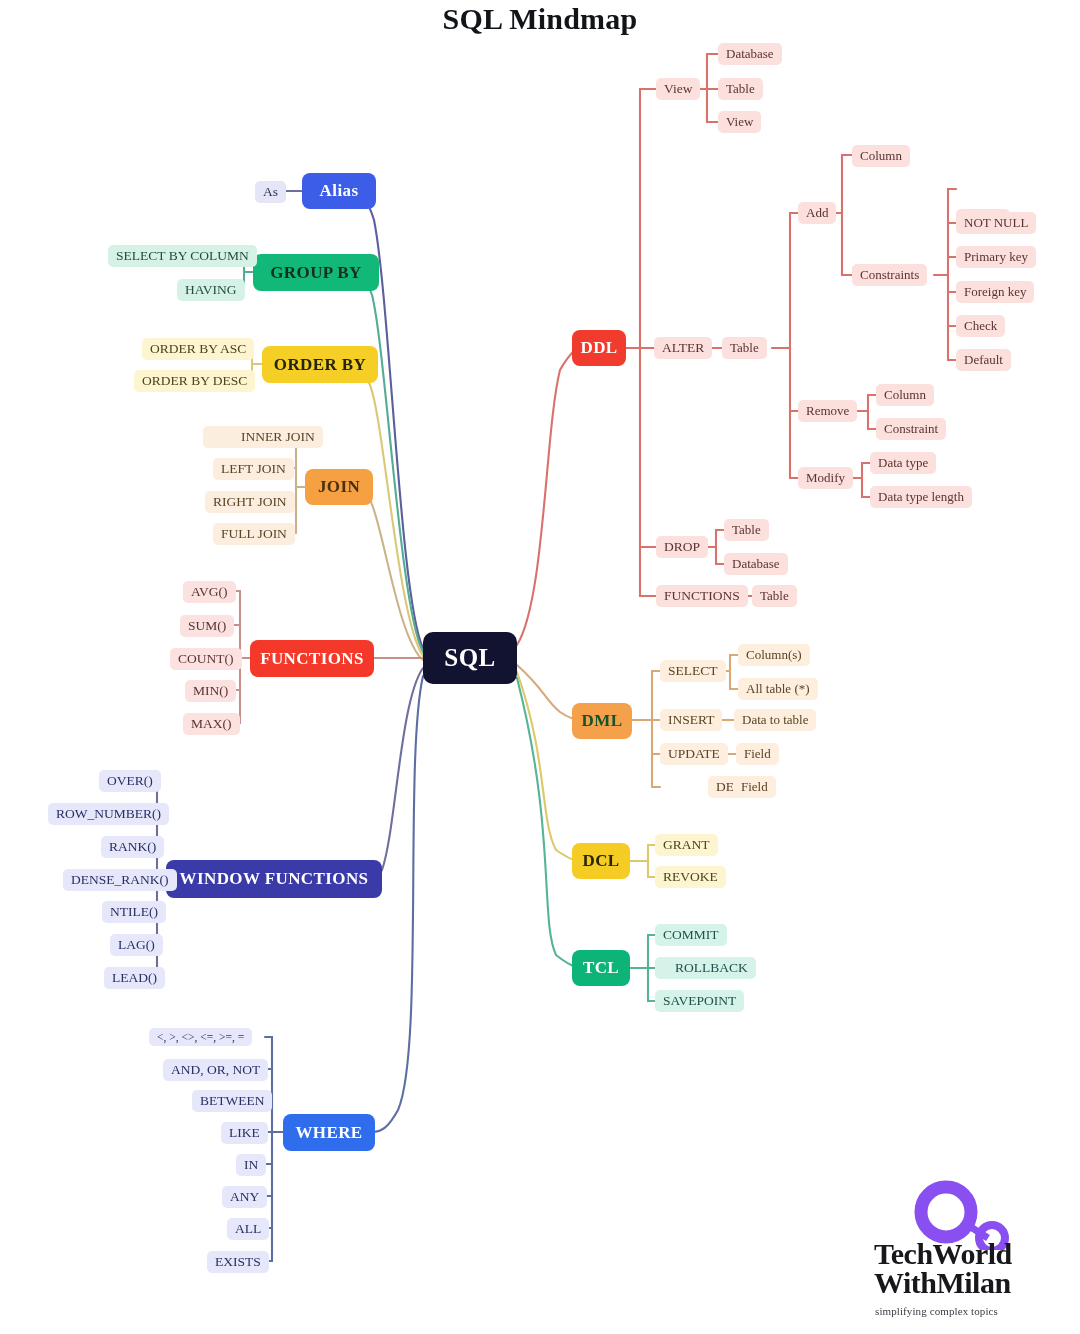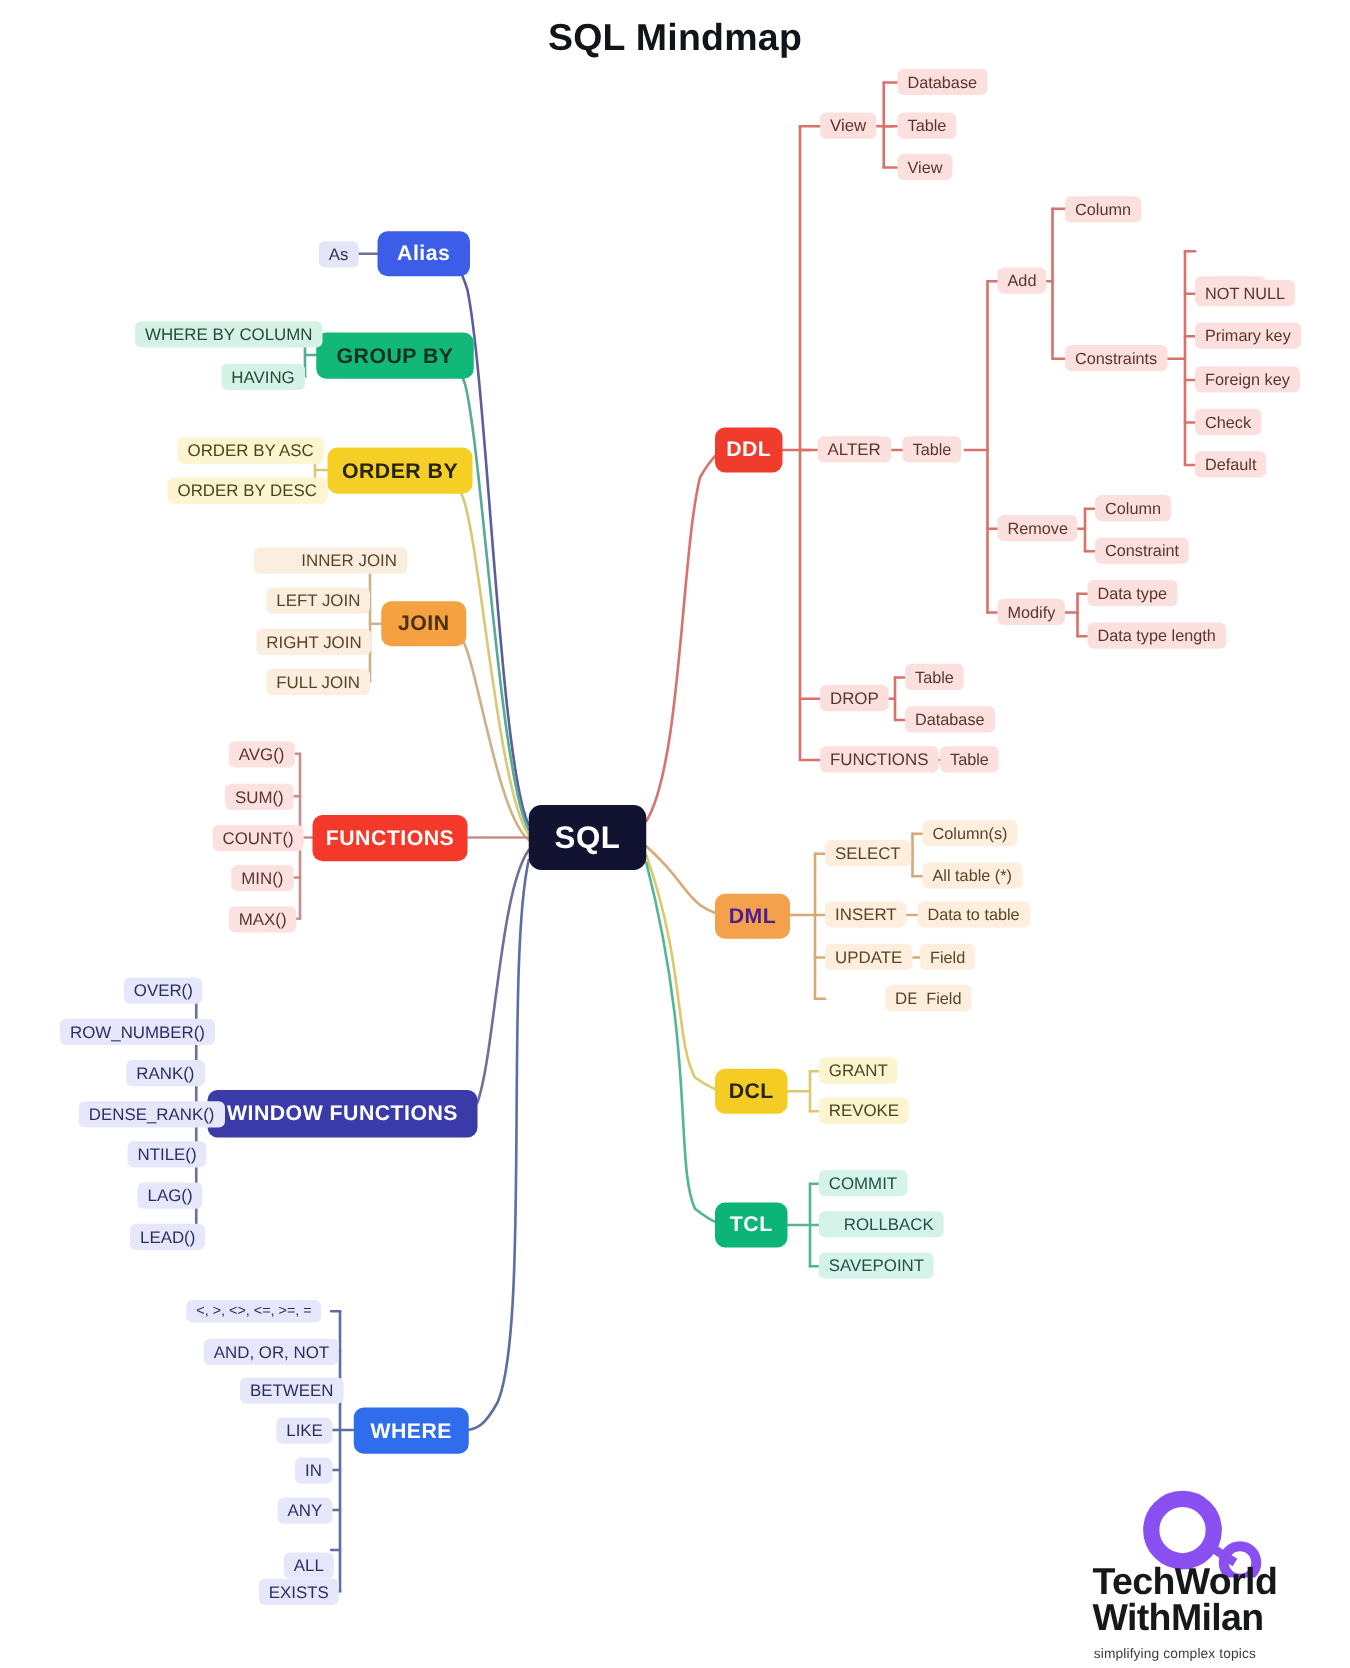--- a/index.html
+++ b/index.html
@@ -1,21 +1,21 @@
 <!DOCTYPE html>
 <html><head>
 <meta charset="utf-8">
 <title>SQL Mindmap</title>
 <style>
   html,body{margin:0;padding:0;background:#ffffff;}
   body{
     font-family:"Liberation Sans", sans-serif;
     width:1080px;height:1334px;position:relative;overflow:hidden;
   }
-  #stage{position:absolute;left:0;top:12px;width:1080px;height:1112px;}
+  #stage{position:absolute;left:0;top:0;width:1080px;height:1112px;font-family:Liberation Serif, serif;}
   svg#links{position:absolute;left:0;top:0;width:1080px;height:1334px;pointer-events:none;}
 
   .title{
     position:absolute;left:0;top:2px;width:1080px;text-align:center;
     font-size:30px;font-weight:bold;color:#111418;letter-spacing:.2px;
   }
 
   
   .node{
     position:absolute;box-sizing:border-box;
@@ -244,21 +244,21 @@
   <div class="node leaf t-red" style="left:870px;top:452px;">Data type</div>
   <div class="node leaf t-red" style="left:870px;top:486px;">Data type length</div>
 
   <div class="node lvl2 t-red" style="left:656px;top:536px;">DROP</div>
   <div class="node lvl3 t-red" style="left:724px;top:519px;">Table</div>
   <div class="node lvl3 t-red" style="left:724px;top:553px;">Database</div>
 
   <div class="node lvl2 t-red" style="left:656px;top:585px;">FUNCTIONS</div>
   <div class="node lvl3 t-red" style="left:752px;top:585px;">Table</div>
 
-  <div class="node lvl1" style="left:572px;top:703px;width:60px;height:36px;background:#f5a04a;color:#4c1d95;">DML</div>
+  <div class="node lvl1" style="left:572px;top:703px;width:60px;height:36px;background:#f5a04a;color:#14532d;">DML</div>
 
   <div class="node lvl2 t-orange" style="left:660px;top:660px;">SELECT</div>
   <div class="node lvl3 t-orange" style="left:738px;top:644px;">Column(s)</div>
   <div class="node lvl3 t-orange" style="left:738px;top:678px;">All table (*)</div>
 
   <div class="node lvl2 t-orange" style="left:660px;top:709px;">INSERT</div>
   <div class="node lvl3 t-orange" style="left:734px;top:709px;">Data to table</div>
 
   <div class="node lvl2 t-orange" style="left:660px;top:743px;">UPDATE</div>
   <div class="node lvl3 t-orange" style="left:736px;top:743px;">Field</div>
@@ -272,21 +272,21 @@
 
   <div class="node lvl1" style="left:572px;top:950px;width:58px;height:36px;background:#0cb577;">TCL</div>
   <div class="node lvl2 t-teal" style="left:655px;top:924px;">COMMIT</div>
   <div class="node lvl2 t-teal" style="left:655px;top:957px;padding-left:20px;">ROLLBACK</div>
   <div class="node lvl2 t-teal" style="left:655px;top:990px;">SAVEPOINT</div>
 
   <div class="node lvl1" style="left:302px;top:173px;width:74px;height:36px;background:#3b5de7;">Alias</div>
   <div class="node lvl2 t-blue" style="left:255px;top:181px;">As</div>
 
   <div class="node lvl1" style="left:253px;top:254px;width:126px;height:37px;background:#11b878;color:#16301f;">GROUP BY</div>
-  <div class="node lvl2 t-green" style="left:108px;top:245px;">WHERE BY COLUMN</div>
+  <div class="node lvl2 t-green" style="left:108px;top:245px;">SELECT BY COLUMN</div>
   <div class="node lvl2 t-green" style="left:177px;top:279px;">HAVING</div>
 
   <div class="node lvl1 dark-text" style="left:262px;top:346px;width:116px;height:37px;background:#f5cf25;">ORDER BY</div>
   <div class="node lvl2 t-yellow" style="left:142px;top:338px;">ORDER BY ASC</div>
   <div class="node lvl2 t-yellow" style="left:134px;top:370px;">ORDER BY DESC</div>
 
   <div class="node lvl1" style="left:305px;top:469px;width:68px;height:36px;background:#f5a142;color:#4a3010;">JOIN</div>
   <div class="node lvl2 t-joino" style="left:203px;top:426px;padding-left:38px;">INNER JOIN</div>
   <div class="node lvl2 t-joino" style="left:213px;top:458px;">LEFT JOIN</div>
   <div class="node lvl2 t-joino" style="left:205px;top:491px;">RIGHT JOIN</div>
@@ -308,21 +308,21 @@
   <div class="node lvl2 t-indigo" style="left:110px;top:934px;">LAG()</div>
   <div class="node lvl2 t-indigo" style="left:104px;top:967px;">LEAD()</div>
 
   <div class="node lvl1" style="left:283px;top:1114px;width:92px;height:37px;background:#2f6ded;text-align:right;">WHERE</div>
   <div class="node lvl2 t-indigo" style="left:149px;top:1028px;font-size:11.5px;">&lt;, &gt;, &lt;&gt;, &lt;=, &gt;=, =</div>
   <div class="node lvl2 t-indigo" style="left:163px;top:1059px;">AND, OR, NOT</div>
   <div class="node lvl2 t-indigo" style="left:192px;top:1090px;">BETWEEN</div>
   <div class="node lvl2 t-indigo" style="left:221px;top:1122px;">LIKE</div>
   <div class="node lvl2 t-indigo" style="left:236px;top:1154px;">IN</div>
   <div class="node lvl2 t-indigo" style="left:222px;top:1186px;">ANY</div>
-  <div class="node lvl2 t-indigo" style="left:227px;top:1218px;margin-top:12px;">ALL</div>
+  <div class="node lvl2 t-indigo" style="left:227px;top:1218px;">ALL</div>
   <div class="node lvl2 t-indigo" style="left:207px;top:1251px;">EXISTS</div>
 
   <div class="logo">
     <svg width="206" height="70" viewBox="0 0 206 70">
       <circle cx="80" cy="32" r="25" fill="none" stroke="#8a4ff0" stroke-width="13"></circle>
       <line x1="100" y1="44" x2="122" y2="58" stroke="#8a4ff0" stroke-width="7"></line>
       <circle cx="126" cy="58" r="13" fill="none" stroke="#8a4ff0" stroke-width="8"></circle>
     </svg>
     <div class="logo-text">
       <div>TechWorld</div>

